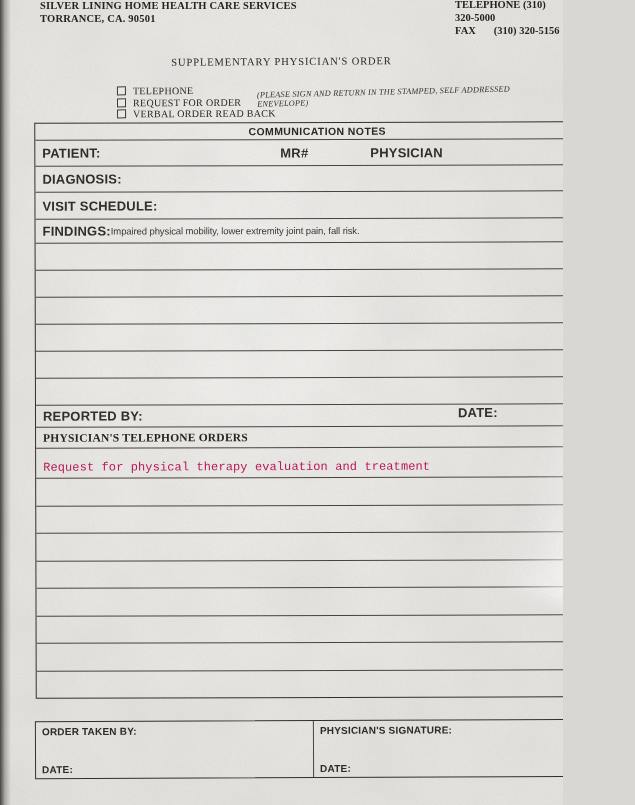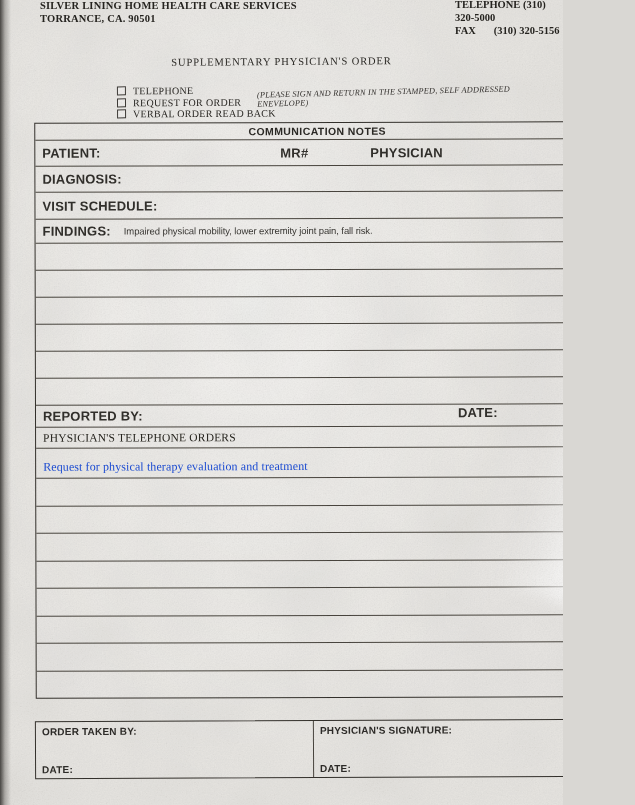--- a/index.html
+++ b/index.html
@@ -50,23 +50,23 @@
     transform:rotate(-0.15deg);background:rgba(255,255,255,0.07);}
   .r{position:relative;border-bottom:1px solid #4a463f;box-sizing:border-box;
     display:flex;align-items:center;padding:0 7px;flex:none;}
   .r:last-child{border-bottom:none;}
   .lbl{font-weight:bold;font-size:13px;letter-spacing:0.2px;color:#32302c;white-space:nowrap;}
   .h17{height:17px;justify-content:center;}
   .h26{height:26px;} .h27{height:27px;} .h24{height:24px;} .h22{height:22px;} .h21{height:21px;} .h30{height:30px;align-items:flex-end;padding-bottom:3px;}
   .sect{font-size:10.5px;font-weight:bold;letter-spacing:0.4px;color:#2c2a26;}
   .abs{position:absolute;top:50%;transform:translateY(-50%);}
   .mr{left:245px;} .phys{left:335px;} .rep-date{left:422px;top:38%;}
-  .val{font-size:9.5px;color:#3a3834;margin-left:13px;letter-spacing:-0.1px;white-space:nowrap;}
-  .serif-bold{font-family:"Liberation Serif",serif;font-weight:normal;font-size:11.5px;letter-spacing:0.2px;color:#27251f;}
-  .serif-entry{font-family:Liberation Serif, serif;font-size:12px;color:#1d4ed8;letter-spacing:0.1px;}
+  .val{font-size:9.5px;color:#3a3834;margin-left:0;letter-spacing:-0.1px;white-space:nowrap;}
+  .serif-bold{font-family:"Liberation Serif",serif;font-weight:bold;font-size:11.5px;letter-spacing:0.2px;color:#27251f;}
+  .serif-entry{font-family:Liberation Mono, monospace;font-size:12px;color:#be185d;letter-spacing:0.1px;}
   .fill{flex:1;display:flex;flex-direction:column;}
   .fill .r{flex:1;}
 
   
   .footer-table{position:absolute;left:35px;top:720px;width:566px;height:58px;
     border:1.5px solid #34312c;box-sizing:border-box;display:flex;transform:rotate(-0.25deg);
     background:rgba(255,255,255,0.05);}
   .fcell{position:relative;box-sizing:border-box;height:100%;}
   .fcell.left{width:278px;border-right:1px solid #4a463f;}
   .fcell.right{flex:1;}

